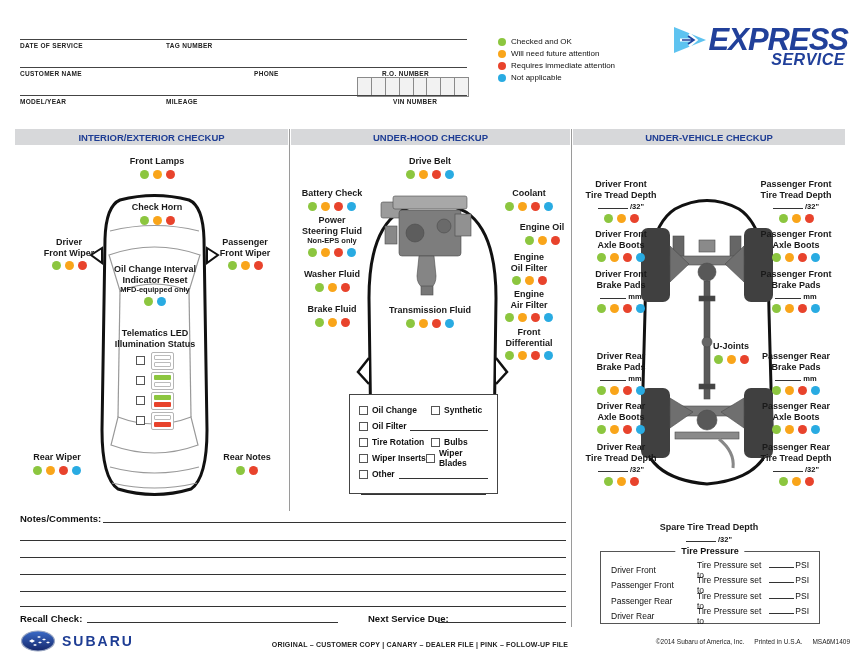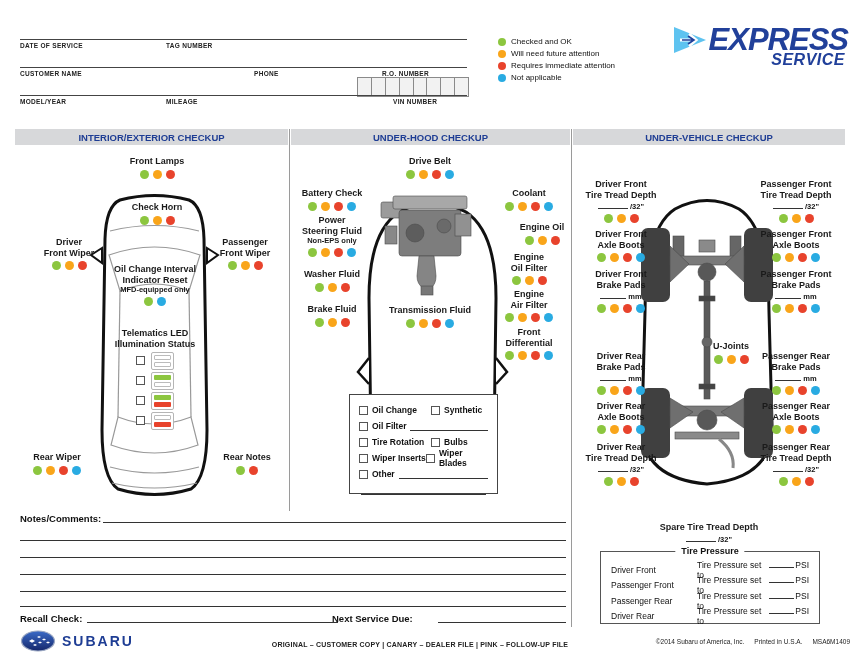--- a/index.html
+++ b/index.html
@@ -582,21 +582,21 @@
   <div class="note-label" style="left:20px;top:513px;">Notes/Comments:</div>
   <div class="bline" style="left:103px;top:522px;width:463px;"></div>
   <div class="bline" style="left:20px;top:540px;width:546px;"></div>
   <div class="bline" style="left:20px;top:557px;width:546px;"></div>
   <div class="bline" style="left:20px;top:574px;width:546px;"></div>
   <div class="bline" style="left:20px;top:591px;width:546px;"></div>
   <div class="bline" style="left:20px;top:606px;width:546px;"></div>
 
   <div class="note-label" style="left:20px;top:613px;">Recall Check:</div>
   <div class="bline" style="left:87px;top:622px;width:251px;"></div>
-  <div class="note-label" style="left:332px;top:613px;">Next Service Due:</div>
+  <div class="note-label" style="left:368px;top:613px;">Next Service Due:</div>
   <div class="bline" style="left:438px;top:622px;width:128px;"></div>
 
   <div class="tp-box" style="left:600px;top:551px;width:220px;height:73px;">
     <div class="tp-title">Tire Pressure</div>
     <div class="tp-rows">
       <div class="tp-row">
         <span class="tp-pos">Driver Front</span>
         <span class="tp-set">
             <span>Tire Pressure set to</span>
             <span class="ul"></span>

